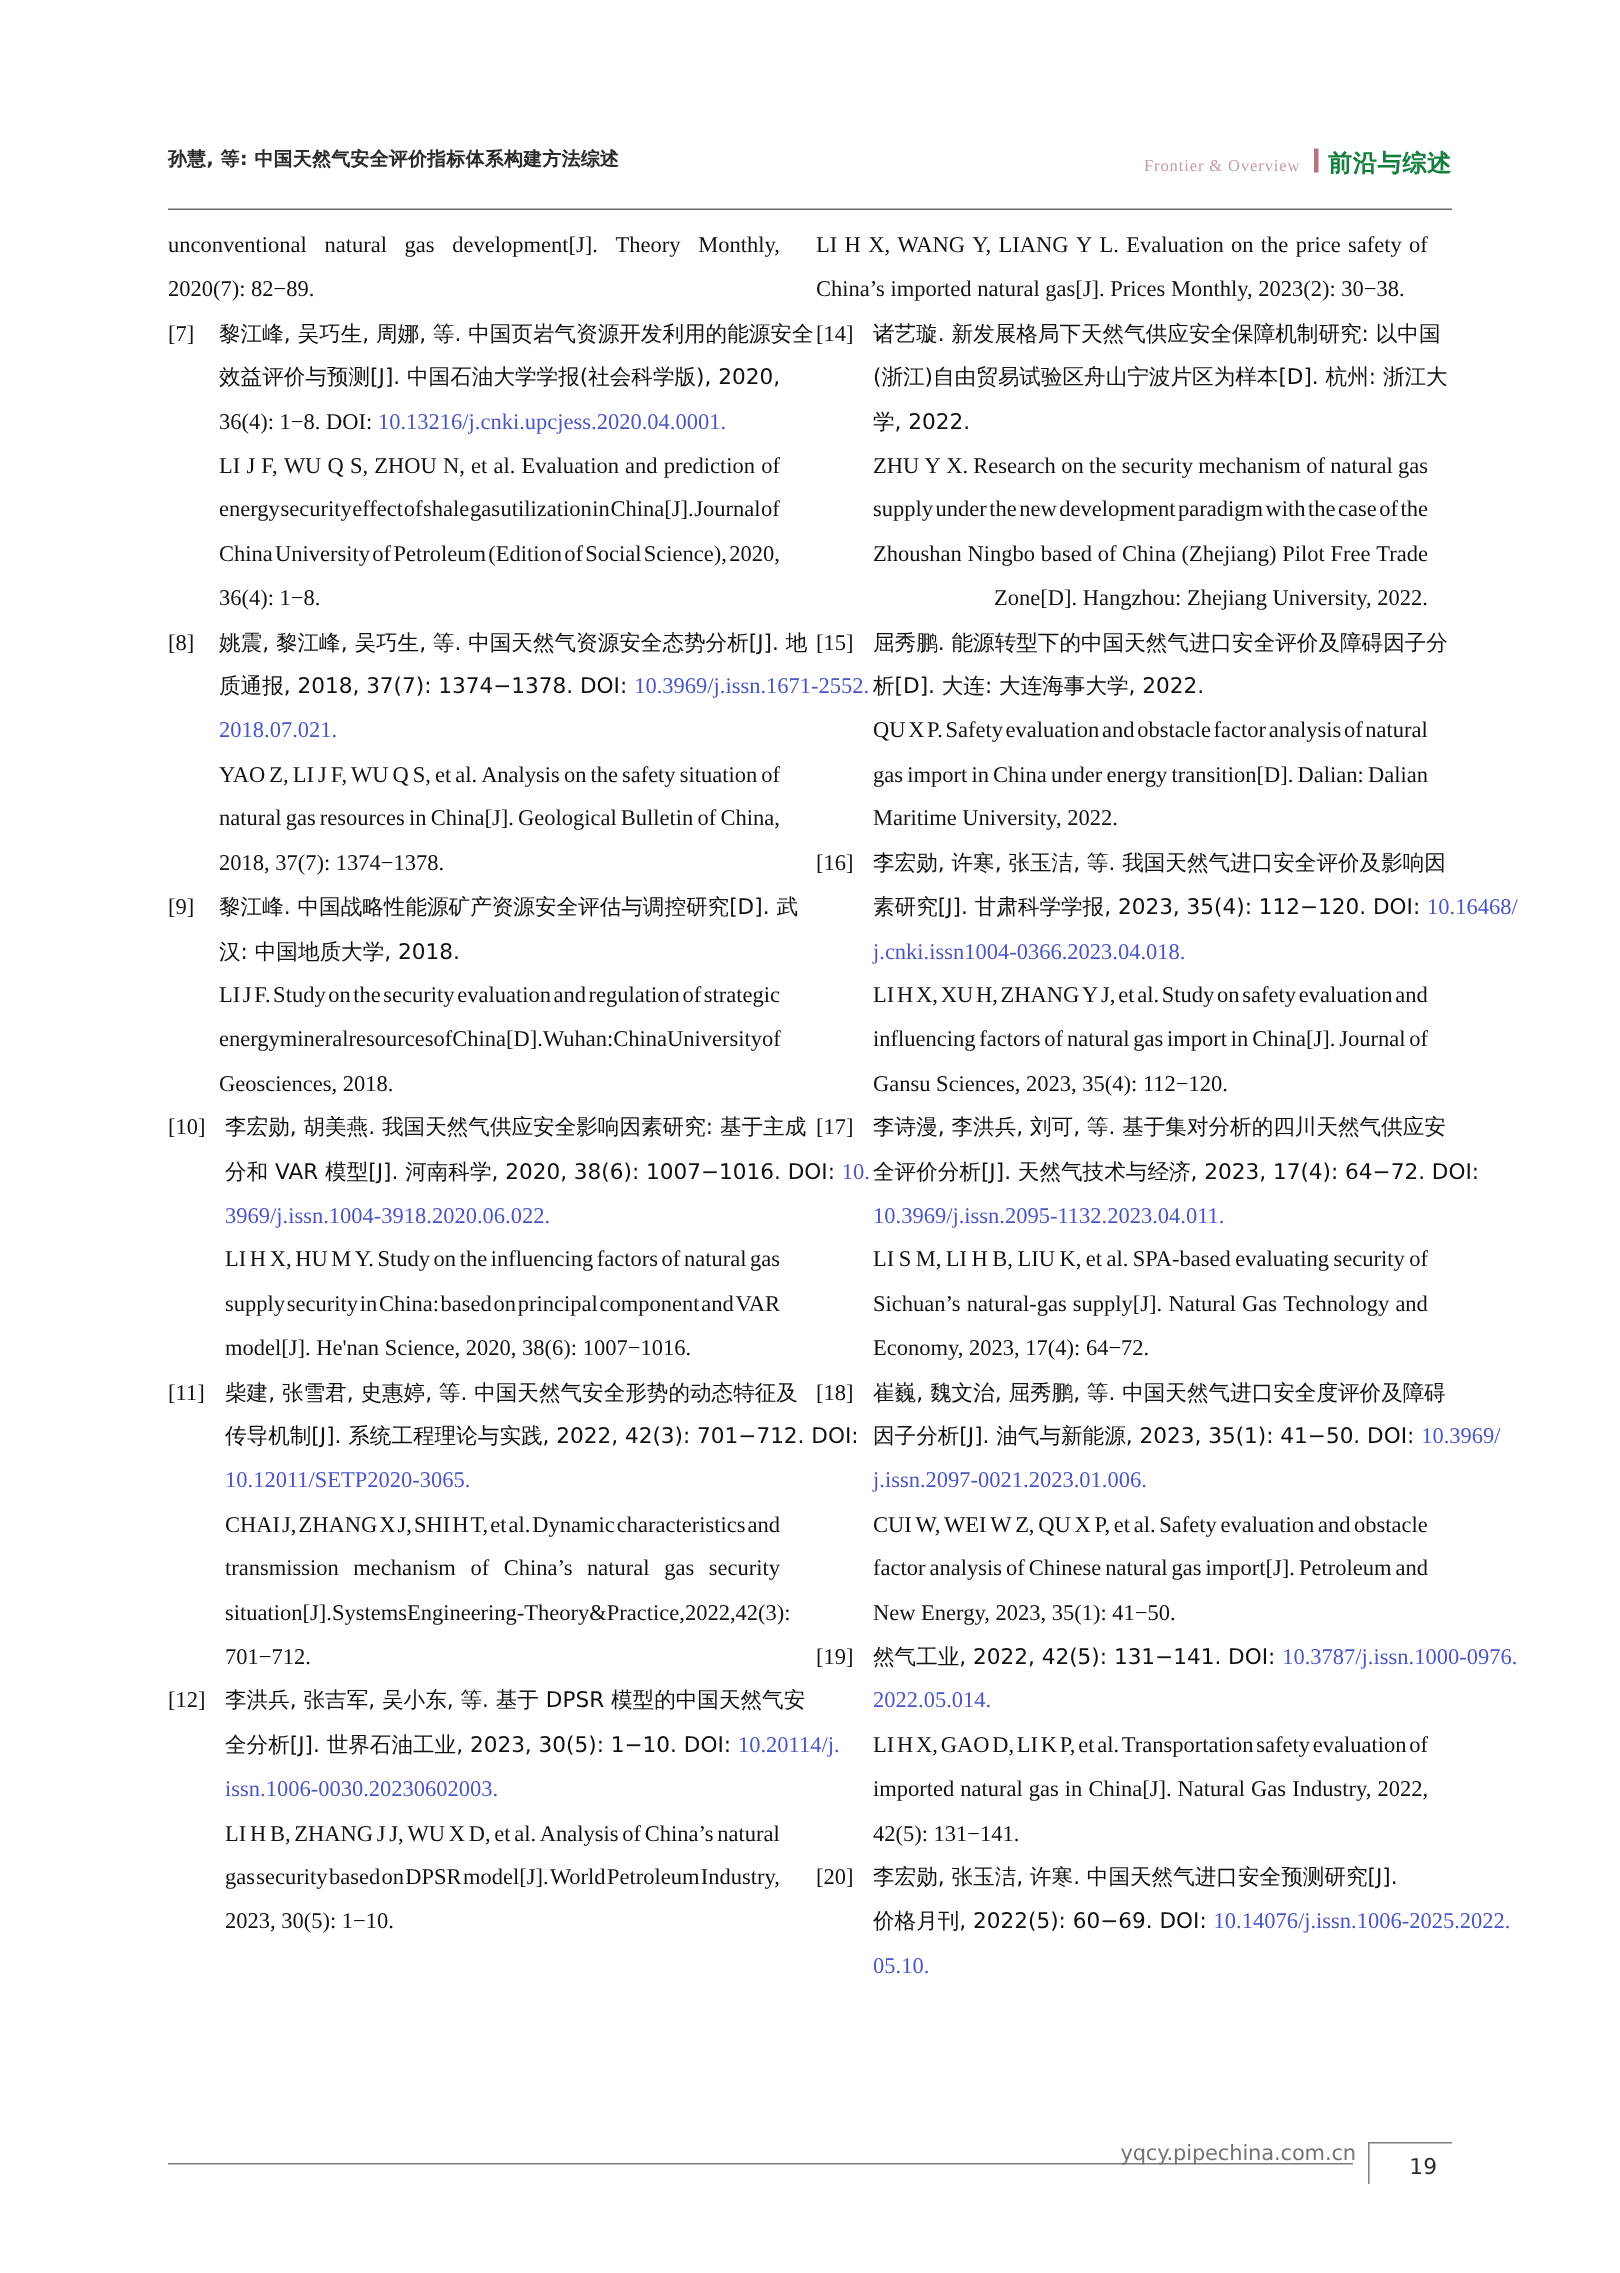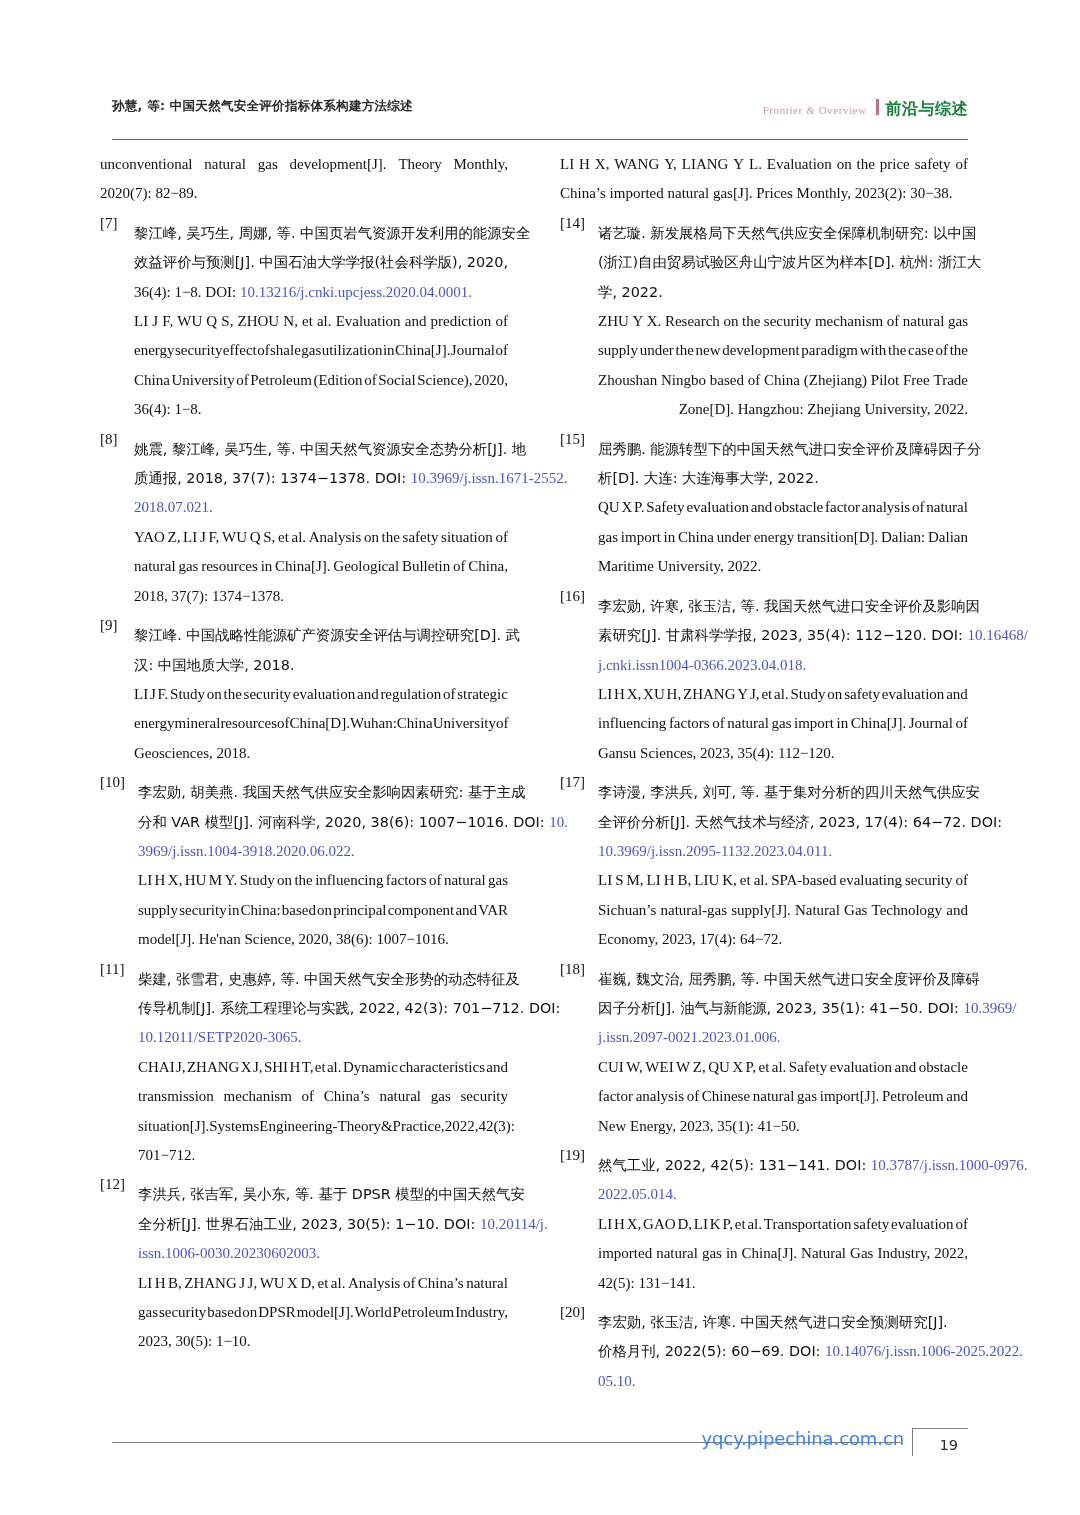--- a/index.html
+++ b/index.html
@@ -70,26 +70,26 @@
     font-family: "DejaVu Sans", "Liberation Sans", sans-serif;
     font-size: 16px;
     font-weight: bold;
     color: #15803d;
     letter-spacing: .5px;
   }
 
   
   .columns {
     position: absolute;
-    left: 100px;
+    left: 112px;
     top: 150px;
     width: 856px;
     height: 1230px;
     display: flex;
-    gap: 52px;
+    gap: 24px;
   }
   .col {
     width: 408px;
     position: relative;
   }
 
   .ref {
     display: flex;
     align-items: flex-start;
     margin: 0;
@@ -100,21 +100,20 @@
     font-size: 15px;
     line-height: 29.4px;
     text-align: left;
     white-space: nowrap;
     color: #111;
   }
   .ref-num.wide { width: 38px; }
   .ref-body {
     flex: 1 1 auto;
     min-width: 0;
-    margin-top: 10px;
   }
 
   
   .trans {
     margin: 0;
     padding-left: 34px;
   }
 
   .line {
     font-size: 15px;
@@ -151,22 +150,22 @@
     top: 14px;
     width: 790px;
     height: 1.4px;
     background: #7d7d7d;
   }
   .footer-url {
     position: absolute;
     right: 64px;
     top: 0px;
     font-family: "DejaVu Sans", "Liberation Sans", sans-serif;
-    font-size: 18px;
-    color: #3b82f6;
+    font-size: 14px;
+    color: #737373;
     letter-spacing: -0.1px;
     white-space: nowrap;
   }
   .footer-pagebox {
     position: absolute;
     right: 0px;
     top: 0px;
     width: 56px;
     height: 28px;
     border-left: 1.4px solid #7d7d7d;

